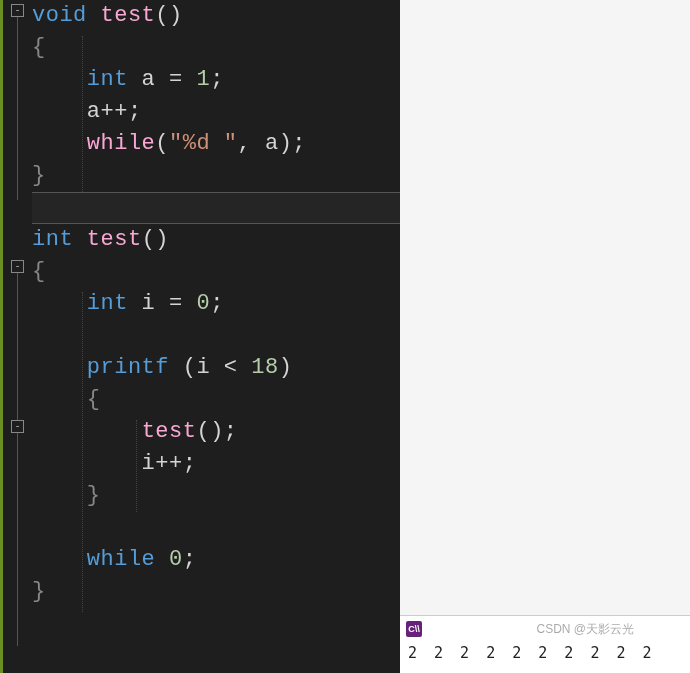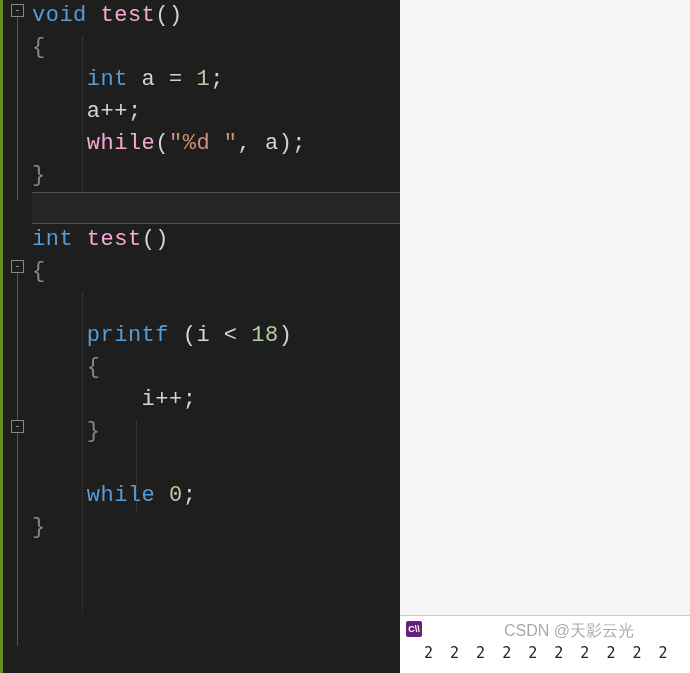--- a/index.html
+++ b/index.html
@@ -115,30 +115,30 @@
       font-weight: bold;
       display: flex;
       align-items: center;
       justify-content: center;
       border-radius: 2px;
     }
     .console-output {
       font-family: Consolas, monospace;
       font-size: 15px;
       color: #222;
-      padding: 2px 24px;
+      padding: 2px 8px;
       letter-spacing: 4px;
       white-space: pre;
     }
     .watermark {
       position: absolute;
       right: 56px;
       top: 5px;
       font-family: 'Segoe UI', sans-serif;
-      font-size: 16px;
+      font-size: 12px;
       color: rgba(0,0,0,0.35);
       pointer-events: none;
     }
   </style>
 </head>
 <body>
 
 <div class="editor">
   <div class="gutter">
     <div class="fold-line" style="top:10px;height:190px"></div>
@@ -155,23 +155,25 @@
     <div class="guide-line" style="left:108px;top:420px;height:92px"></div>
   <div class="code-line"><span class="kw">void</span><span class="plain"> </span><span class="func">test</span><span class="paren">()</span></div>
       <div class="code-line"><span class="brace">{</span></div>
       <div class="code-line"><span class="plain">    </span><span class="kw">int</span><span class="plain"> a = </span><span class="num">1</span><span class="plain">;</span></div>
       <div class="code-line"><span class="plain">    a++;</span></div>
       <div class="code-line"><span class="plain">    </span><span class="func">while</span><span class="paren">(</span><span class="str">"%d "</span><span class="plain">, a</span><span class="paren">)</span><span class="plain">;</span></div>
       <div class="code-line"><span class="brace">}</span></div>
       <div class="separator"></div>
       <div class="code-line"><span class="kw">int</span><span class="plain"> </span><span class="func">test</span><span class="paren">()</span></div>
       <div class="code-line"><span class="brace">{</span></div>
+      <div class="code-line"><span class="plain">    </span><span class="kw">int</span><span class="plain"> i = </span><span class="num">0</span><span class="plain">;</span></div>
       <div class="code-line"><span class="plain"></span></div>
       <div class="code-line"><span class="plain">    </span><span class="kw">printf</span><span class="plain"> </span><span class="paren">(</span><span class="plain">i &lt; </span><span class="num">18</span><span class="paren">)</span></div>
       <div class="code-line"><span class="plain">    </span><span class="brace">{</span></div>
+      <div class="code-line"><span class="plain">        </span><span class="func">test</span><span class="paren">()</span><span class="plain">;</span></div>
       <div class="code-line"><span class="plain">        i++;</span></div>
       <div class="code-line"><span class="plain">    </span><span class="brace">}</span></div>
       <div class="code-line"><span class="plain"></span></div>
       <div class="code-line"><span class="plain">    </span><span class="kw">while</span><span class="plain"> </span><span class="num">0</span><span class="plain">;</span></div>
       <div class="code-line"><span class="brace">}</span></div>
     </div>
 </div>
 
 <div class="mini-panels">
   <div class="mini-top"></div>

